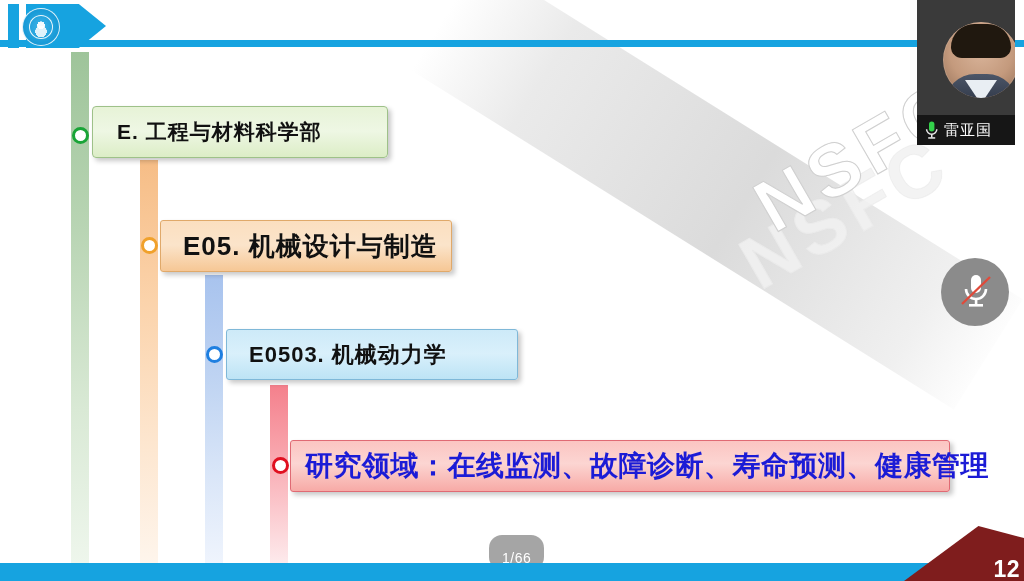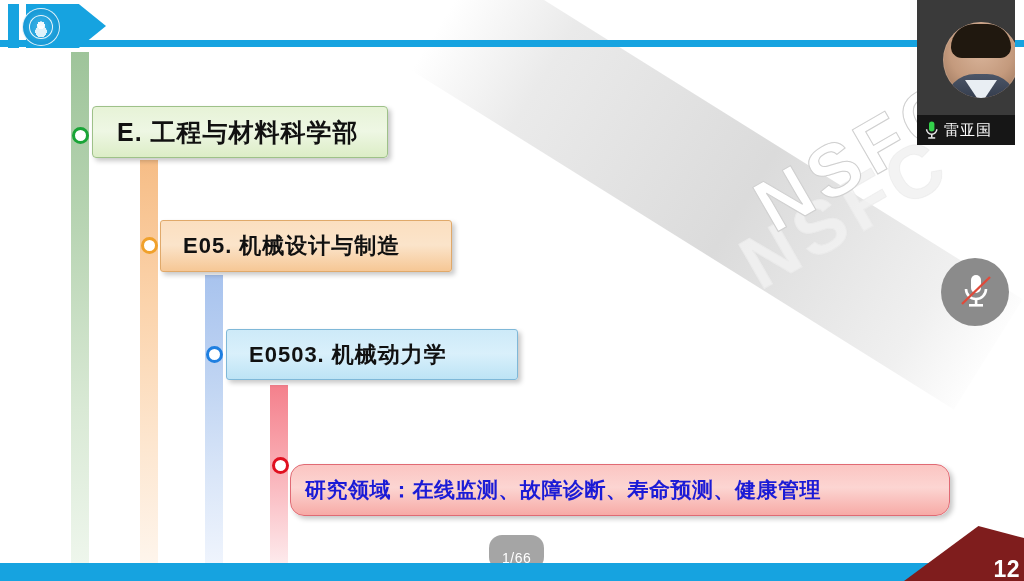--- a/index.html
+++ b/index.html
@@ -106,39 +106,39 @@
     display:flex; align-items:center;
     font-weight:bold; color:#111;
     box-shadow:3px 3px 5px rgba(0,0,0,.22);
   }
   .node-label { white-space:nowrap; }
 
   .n1 {
     left:92px; top:106px; width:296px; height:52px;
     border:1px solid #9ec189; border-radius:4px;
     background:linear-gradient(180deg,#e7f3d7 0%, #eef7e4 48%, #dcedc6 100%);
-    font-size:25px; padding-left:24px; letter-spacing:1px;
+    font-size:21px; padding-left:24px; letter-spacing:1px;
   }
   .n2 {
     left:160px; top:220px; width:292px; height:52px;
     border:1px solid #e0a96a; border-radius:3px;
     background:linear-gradient(180deg,#fbdfc0 0%, #fbe4ca 48%, #f6c795 100%);
-    font-size:22px; padding-left:22px; letter-spacing:1px;
+    font-size:26px; padding-left:22px; letter-spacing:1px;
   }
   .n3 {
     left:226px; top:329px; width:292px; height:51px;
     border:1px solid #7fb8d8 ; border-radius:3px;
     background:linear-gradient(180deg,#cdeaf8 0%, #d9f0fb 48%, #bde3f5 100%);
     font-size:22px; padding-left:22px; letter-spacing:1px;
   }
   .n4 {
-    left:290px; top:464px; width:660px; height:52px;
-    border:1px solid #e06a74; border-radius:14px;
+    left:290px; top:440px; width:660px; height:52px;
+    border:1px solid #e06a74; border-radius:3px;
     background:linear-gradient(180deg,#fbc5c2 0%, #fcd5d2 45%, #f7aaa6 100%);
-    font-size:21px; padding-left:14px; color:#1b1bd6; letter-spacing:.5px;
+    font-size:28px; padding-left:14px; color:#1b1bd6; letter-spacing:.5px;
   }
 
   
   .dot {
     position:absolute; width:17px; height:17px; border-radius:50%;
     background:#ffffff;
   }
   .dot-g { left:72px;  top:127px; border:3.5px solid #19a437; }
   .dot-o { left:141px; top:237px; border:3.5px solid #f0a12c; }
   .dot-b { left:206px; top:346px; border:3.5px solid #1f7fe0; }

